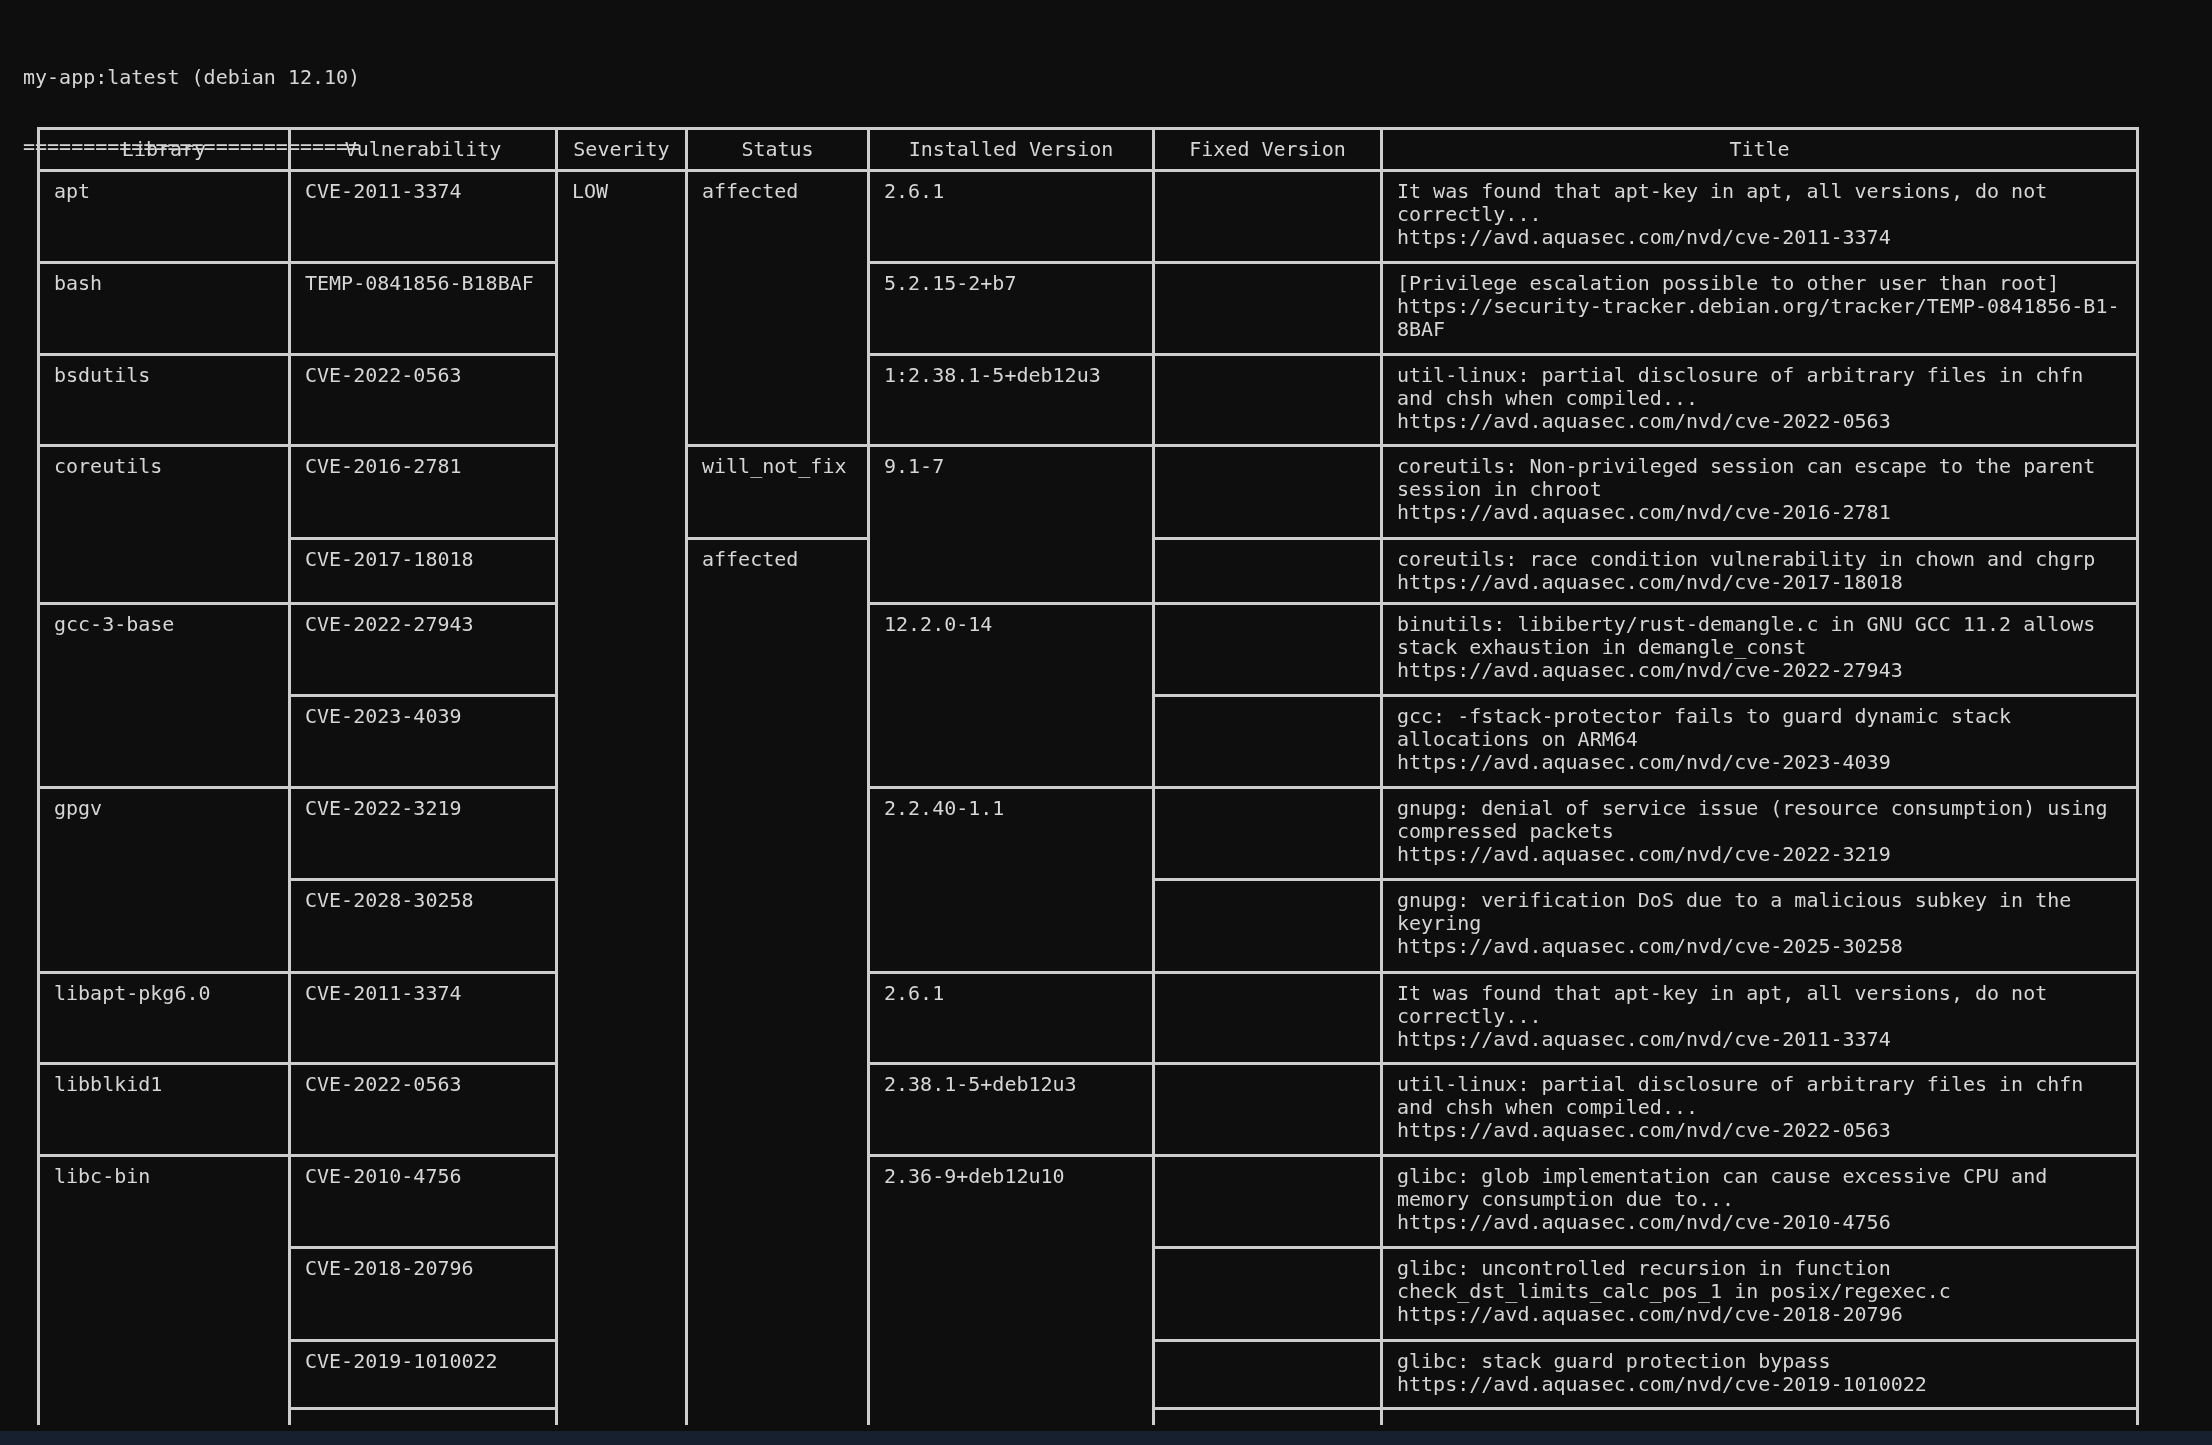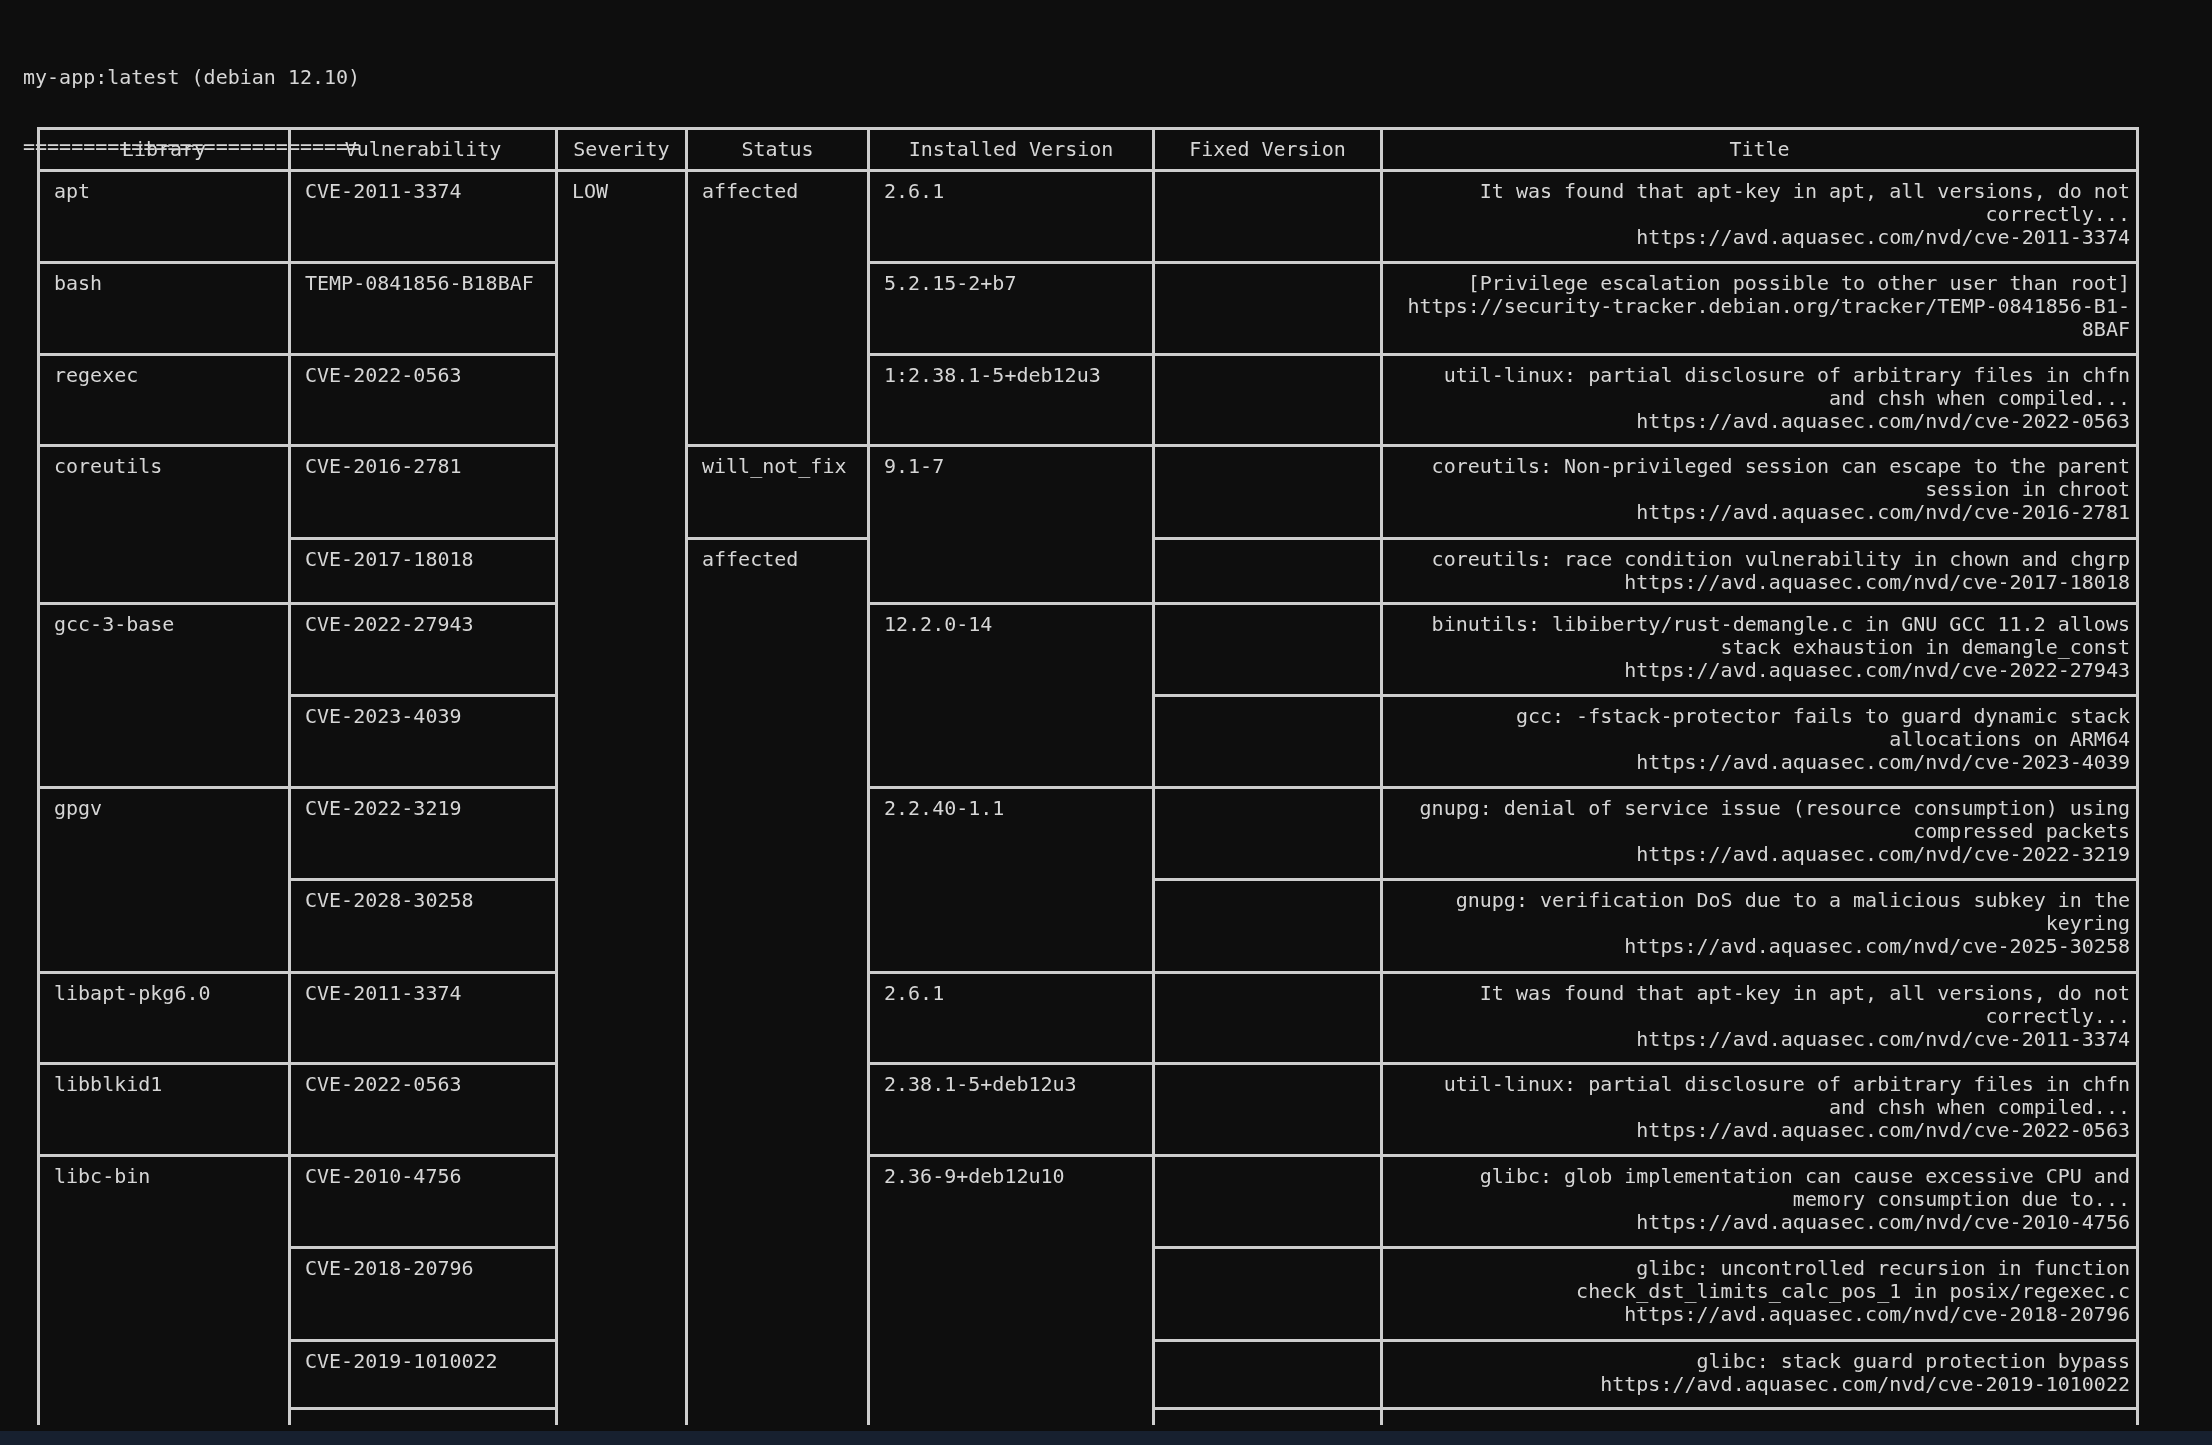--- a/index.html
+++ b/index.html
@@ -47,21 +47,21 @@
     vertical-align: top;
     padding: 8px 6px 8px 14px;
     overflow: hidden;
   }
   .vuln-table th {
     text-align: center;
     vertical-align: middle;
     padding: 4px 2px;
   }
   .vuln-table thead tr { height: 42px; }
-  td.c-title { white-space: pre-line; text-align: right; }
+  td.c-title { white-space: pre-line; }
   .status-bar {
     position: absolute;
     left: 0;
     bottom: 0;
     width: 2212px;
     height: 14px;
     background: #17202f;
   }
 </style>
 </head>
@@ -109,21 +109,21 @@
       <tr style="height:92px">
         <td class="c-lib">bash</td>
         <td class="c-vuln">TEMP-0841856-B18BAF</td>
         <td class="c-inst">5.2.15-2+b7</td>
         <td class="c-fixed"></td>
         <td class="c-title">[Privilege escalation possible to other user than root]
 https://security-tracker.debian.org/tracker/TEMP-0841856-B1-
 8BAF</td>
       </tr>
       <tr style="height:91px">
-        <td class="c-lib">regexec</td>
+        <td class="c-lib">bsdutils</td>
         <td class="c-vuln">CVE-2022-0563</td>
         <td class="c-inst">1:2.38.1-5+deb12u3</td>
         <td class="c-fixed"></td>
         <td class="c-title">util-linux: partial disclosure of arbitrary files in chfn
 and chsh when compiled...
 https://avd.aquasec.com/nvd/cve-2022-0563</td>
       </tr>
       <tr style="height:93px">
         <td class="c-lib" rowspan="2">coreutils</td>
         <td class="c-vuln">CVE-2016-2781</td>

